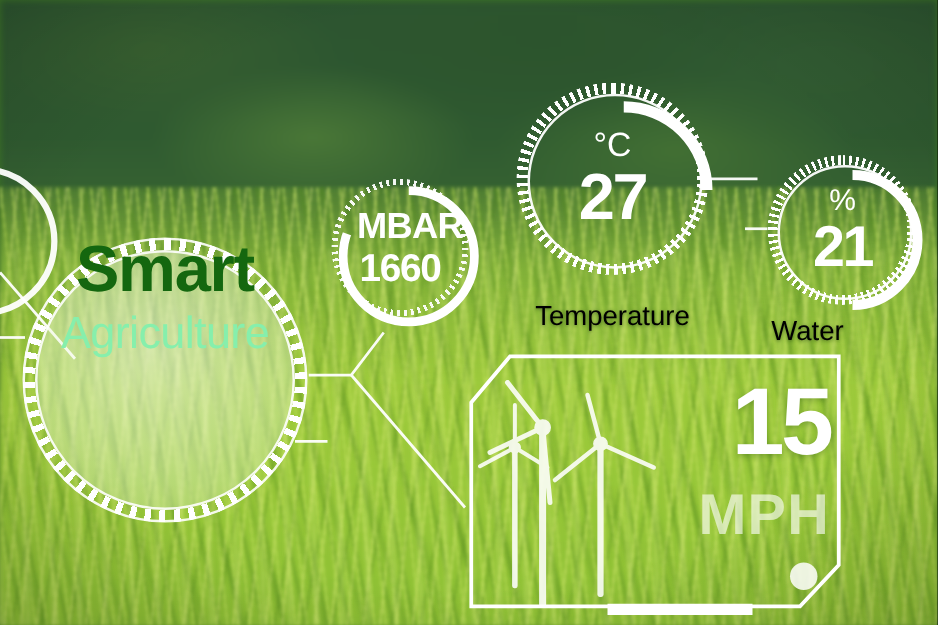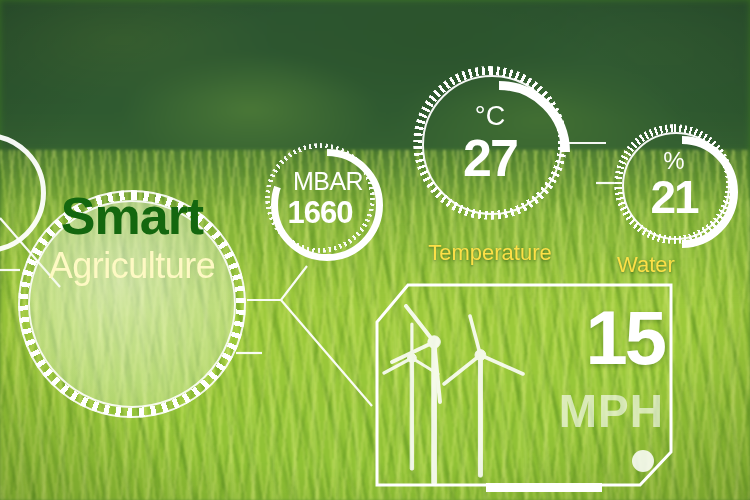--- a/index.html
+++ b/index.html
@@ -62,21 +62,21 @@
   .bg-vignette{
     background:radial-gradient(ellipse 620px 420px at 50% 48%,rgba(0,0,0,0) 55%,rgba(0,0,0,.22) 100%);
   }
 
   
   .links{position:absolute;left:0;top:0;width:750px;height:500px;pointer-events:none;}
 
   
   .gauge{position:absolute;border-radius:50%;}
   .gauge-label{
-    position:absolute;color:#fde047;font-size:22px;font-weight:400;
+    position:absolute;color:#000000;font-size:22px;font-weight:400;
     text-align:center;white-space:nowrap;
     text-shadow:0 1px 3px rgba(20,50,10,.55);
   }
 
   
   #mbar{left:265px;top:143px;width:110px;height:110px;}
   #mbar .outer{
     position:absolute;inset:0;border-radius:50%;
     background:
       repeating-conic-gradient(from 0deg,#ffffff 0deg 2.4deg, rgba(255,255,255,0) 2.4deg 6deg);
@@ -86,21 +86,21 @@
   }
   #mbar .thick{
     position:absolute;left:6px;top:6px;width:98px;height:98px;border-radius:50%;
     border:7px solid #ffffff;
     clip-path:polygon(50% 50%, 50% -20%, 160% -20%, 160% 160%, -60% 160%, -60% 10%);
   }
   #mbar .txt{
     position:absolute;inset:0;display:flex;flex-direction:column;
     align-items:center;justify-content:center;color:#fff;line-height:1;
   }
-  #mbar .t1{font-size:25px;font-weight:normal;letter-spacing:-.5px;margin-left:16px;}
+  #mbar .t1{font-size:29px;font-weight:bold;letter-spacing:-.5px;margin-left:16px;}
   #mbar .t2{font-size:31px;font-weight:bold;margin-top:3px;letter-spacing:-1px;}
 
   
   #temp{left:413px;top:66px;width:154px;height:154px;}
   #temp .outer{
     position:absolute;inset:0;border-radius:50%;
     background:repeating-conic-gradient(from 0deg,#ffffff 0deg 2.2deg, rgba(255,255,255,0) 2.2deg 5.2deg);
     -webkit-mask:radial-gradient(circle, transparent 0 68px, #000 68px 77px, transparent 77px);
             mask:radial-gradient(circle, transparent 0 68px, #000 68px 77px, transparent 77px);
   }
@@ -164,21 +164,21 @@
     -webkit-mask:radial-gradient(circle, transparent 0 104px, #000 104px 114px, transparent 114px);
             mask:radial-gradient(circle, transparent 0 104px, #000 104px 114px, transparent 114px);
   }
   #smart .o1{position:absolute;left:0;top:0;width:228px;height:228px;border-radius:50%;border:2px solid rgba(255,255,255,.9);box-sizing:border-box;}
   #smart .o2{position:absolute;left:10px;top:10px;width:208px;height:208px;border-radius:50%;border:2px solid rgba(255,255,255,.9);box-sizing:border-box;}
   #smart .txt{
     position:absolute;inset:0;display:flex;flex-direction:column;
     align-items:center;line-height:1;
   }
   #smart .t1{font-size:52px;font-weight:bold;color:#14670f;letter-spacing:-1px;}
-  #smart .t2{font-size:36px;font-weight:400;color:#fef9c3;margin-top:6px;letter-spacing:-.5px;}
+  #smart .t2{font-size:36px;font-weight:400;color:#86efac;margin-top:6px;letter-spacing:-.5px;}
 
   
   #wind{position:absolute;left:374px;top:282px;width:300px;height:206px;}
   #wind .frame{position:absolute;inset:0;}
   #wind .turbines{position:absolute;left:4px;top:18px;width:180px;height:185px;opacity:.92;}
   #wind .num{
     position:absolute;right:10px;top:18px;color:#ffffff;font-size:76px;
     font-weight:bold;line-height:1;letter-spacing:-3px;
     text-shadow:0 2px 5px rgba(30,70,15,.3);
   }

